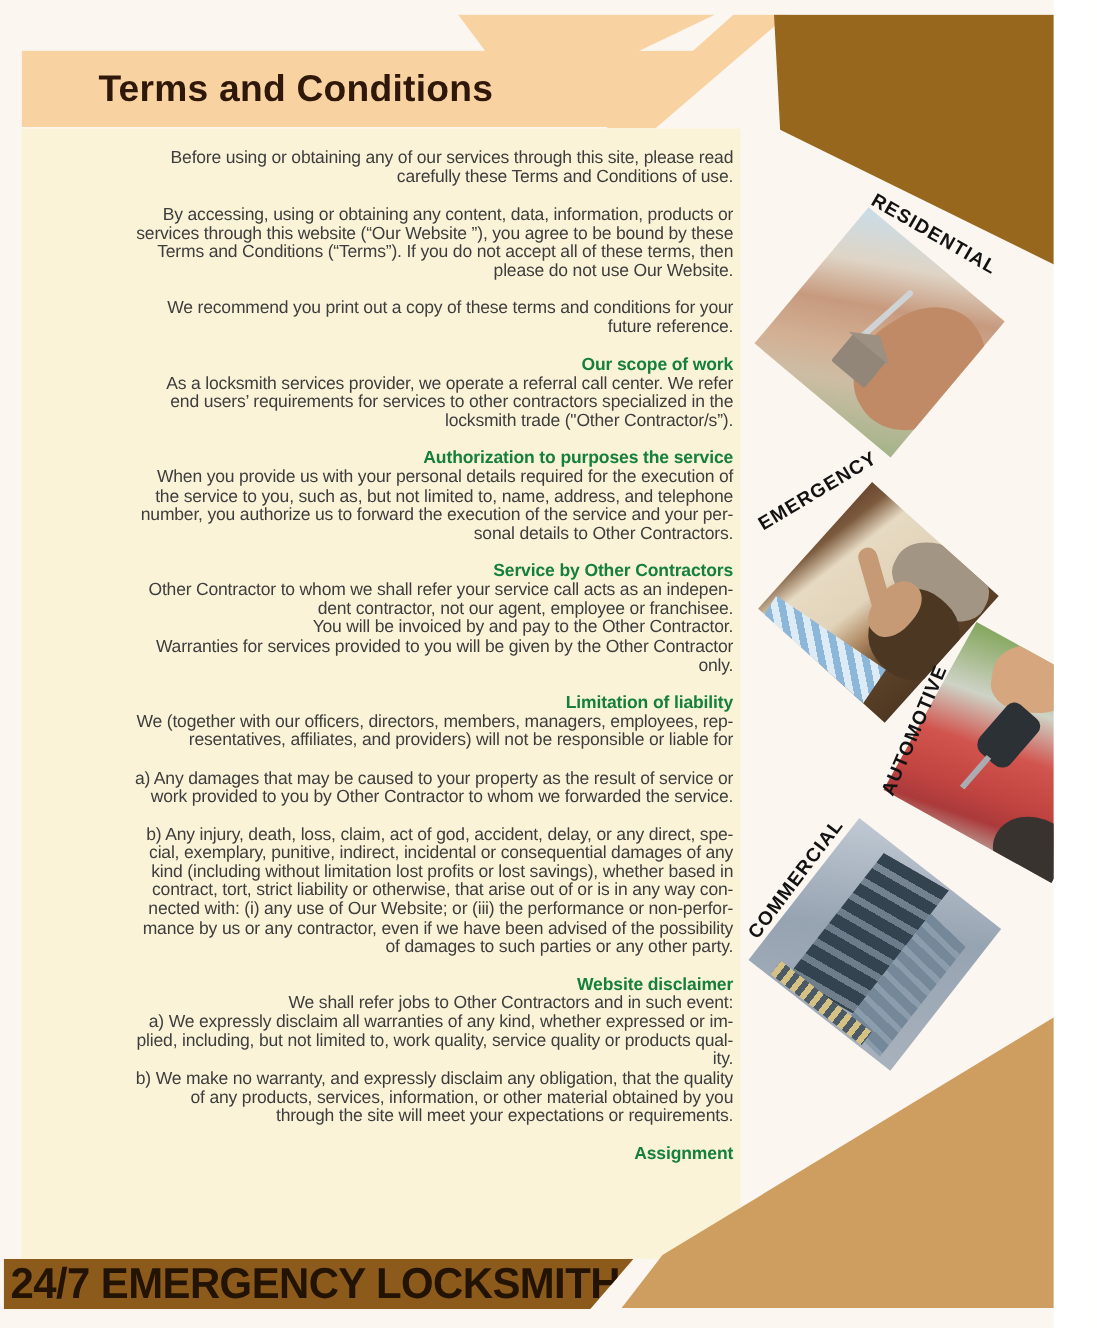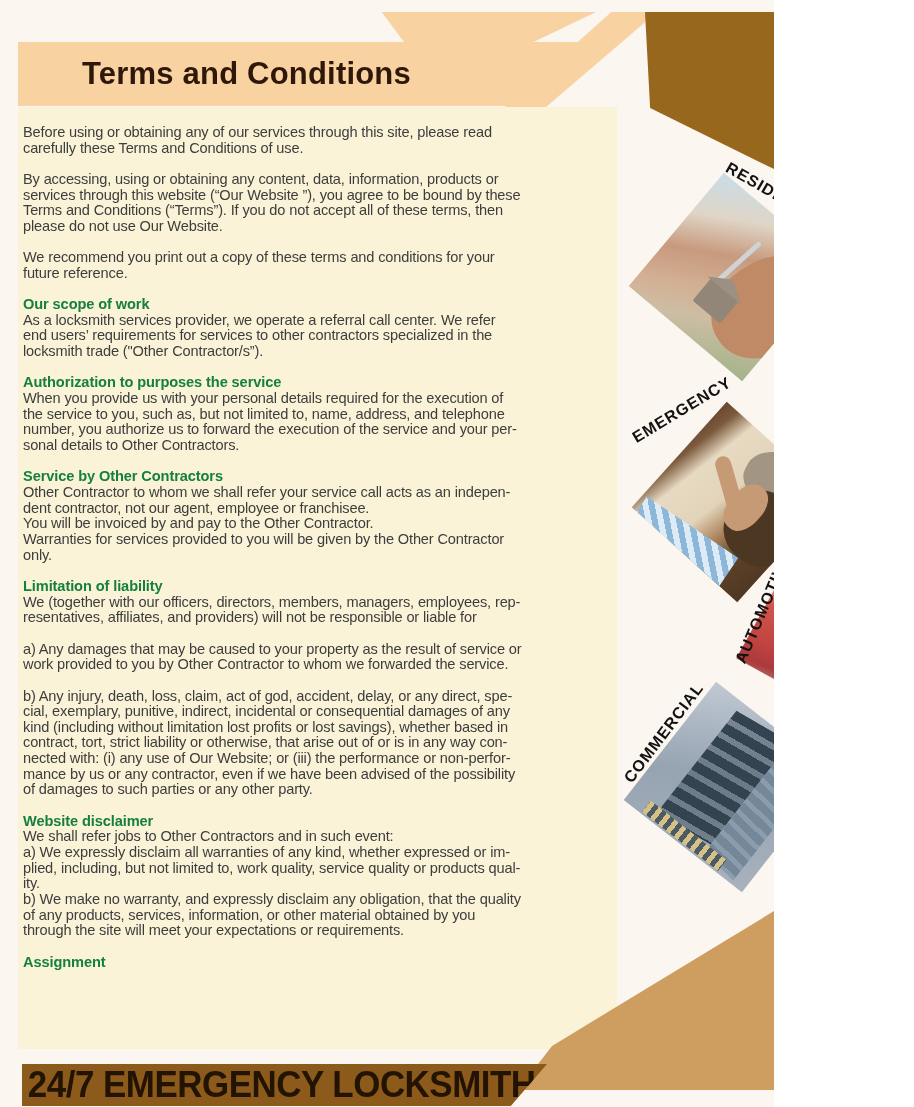--- a/index.html
+++ b/index.html
@@ -1,17 +1,17 @@
 <!DOCTYPE html>
 <html><head>
 <meta charset="utf-8">
 <style>
   html,body{margin:0;padding:0;background:#fff;}
   .page{
-    position:relative;width:774px;height:1107px;overflow:hidden;
+    position:relative;width:878px;height:1107px;overflow:hidden;
     background:#fbf6f0;
     font-family:"Liberation Sans","DejaVu Sans",sans-serif;
   }
   
   .band{
     position:absolute;left:18px;top:42px;width:572px;height:64px;
     background:#f8d2a0;
     clip-path:polygon(0 0,100% 0,86% 100%,0 100%);
   }
   .decor-a{
@@ -39,33 +39,33 @@
   
   .title{
     position:absolute;left:82px;top:56px;
     font-size:31px;font-weight:600;color:#2f180a;letter-spacing:.2px;
   }
   
   .content-col{
     position:absolute;left:18px;top:107px;width:599px;height:942px;
     background:#faf3d7;overflow:hidden;
   }
-  .content{padding:18px 6px 0 5px;}
+  .content{padding:18px 6px 0 24px;text-align:right;}
   .content p.para{
     margin:0 0 15.65px 0;font-size:14.6px;line-height:15.65px;
     color:#3d3d3d;letter-spacing:-0.15px;white-space:nowrap;
   }
   .content div.h{
     margin:0;font-size:14.6px;line-height:15.65px;font-weight:bold;
     color:#15803d;letter-spacing:-0.1px;white-space:nowrap;
   }
   
   .banner{
-    position:absolute;left:22px;top:1049px;width:525px;height:42px;
-    background:#8c5b1c;clip-path:polygon(0 0,100% 0,93.1% 100%,0 100%);margin-top:15px;
+    position:absolute;left:3px;top:1049px;width:525px;height:42px;
+    background:#8c5b1c;clip-path:polygon(0 0,100% 0,93.1% 100%,0 100%);
   }
   .banner span{
     display:block;padding-left:6px;
     font-size:36px;line-height:42px;font-weight:700;color:#231303;
     letter-spacing:-0.5px;transform:scaleX(.97);transform-origin:left;
     white-space:nowrap;
   }
   
   .diamond{position:absolute;overflow:hidden;}
   .diamond>div{position:absolute;}

